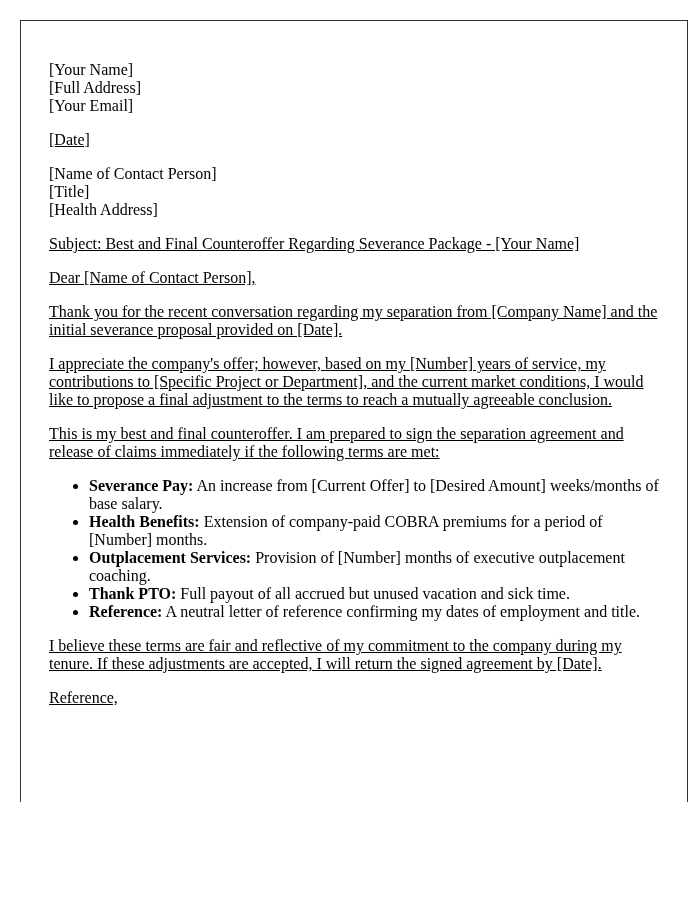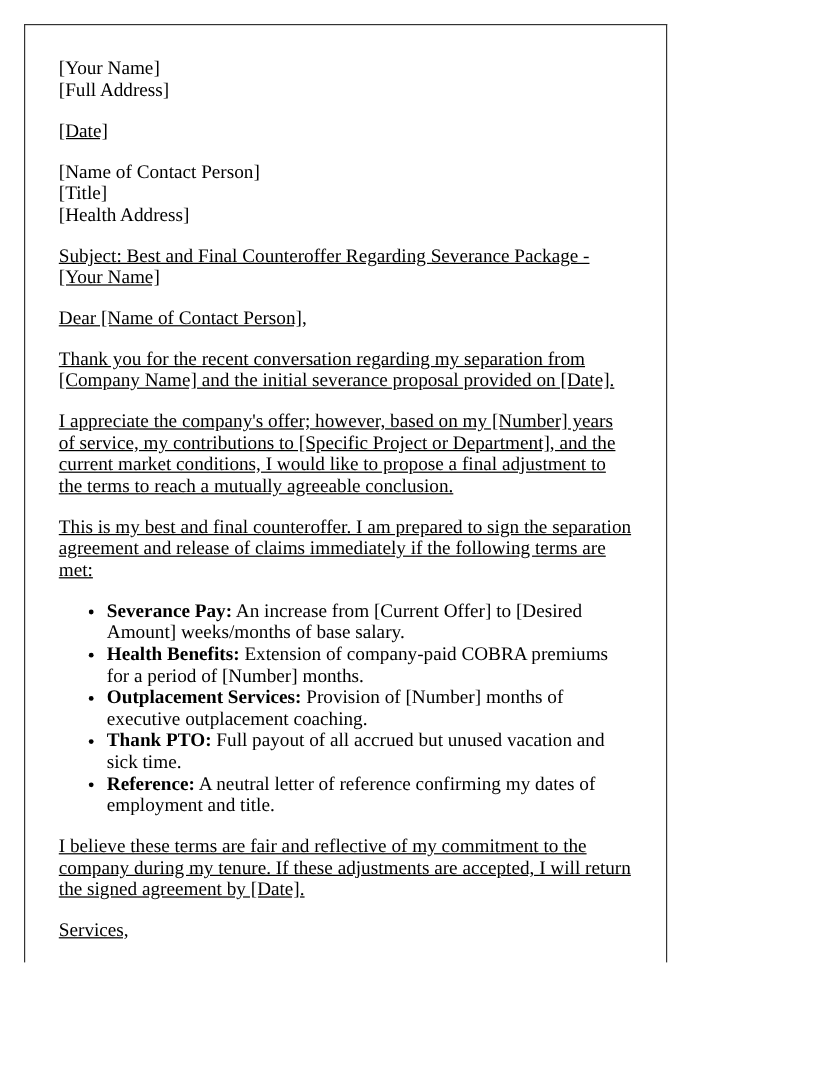--- a/index.html
+++ b/index.html
@@ -1,50 +1,51 @@
 <!DOCTYPE html>
 <html><head>
 <meta charset="utf-8">
 <style>
   html, body { margin: 0; padding: 0; background: #ffffff; }
   body { width: 700px; height: 900px; position: relative; overflow: hidden;
          font-family: "Liberation Serif", serif; font-size: 16px; color: #000; }
   .letter {
-    position: absolute; left: 20px; top: 20px; width: 536px; height: 782px;
+    position: absolute; left: 20px; top: 20px; width: 668px; height: 782px;
     border-left: 1px solid #333; border-right: 1px solid #333; border-top: 1px solid #333;
-    box-sizing: border-box; padding: 28px 28px 0 28px; overflow: hidden;
+    box-sizing: border-box; padding: 40px 28px 0 28px; overflow: hidden;
   }
   .block { margin: 0 0 16px 0; line-height: 18px; }
   .block div { line-height: 18px; }
   p { margin: 0 0 16px 0; line-height: 18px; text-decoration: underline; }
   ul { margin: 0 0 16px 0; padding-left: 40px; }
   li { line-height: 18px; }
   b { font-weight: bold; }
 </style>
 </head>
 <body>
 
 <div class="letter">
   <div class="block">
     <div>[Your Name]</div>
     <div>[Full Address]</div>
+    <div>[Your Email]</div>
   </div>
   <p>[Date]</p>
   <div class="block">
     <div>[Name of Contact Person]</div>
     <div>[Title]</div>
     <div>[Health Address]</div>
   </div>
   <p>Subject: Best and Final Counteroffer Regarding Severance Package - [Your Name]</p>
   <p>Dear [Name of Contact Person],</p>
   <p>Thank you for the recent conversation regarding my separation from [Company Name] and the initial severance proposal provided on [Date].</p>
   <p>I appreciate the company's offer; however, based on my [Number] years of service, my contributions to [Specific Project or Department], and the current market conditions, I would like to propose a final adjustment to the terms to reach a mutually agreeable conclusion.</p>
   <p>This is my best and final counteroffer. I am prepared to sign the separation agreement and release of claims immediately if the following terms are met:</p>
   <ul>
     <li><b>Severance Pay:</b><span> An increase from [Current Offer] to [Desired Amount] weeks/months of base salary.</span></li>
     <li><b>Health Benefits:</b><span> Extension of company-paid COBRA premiums for a period of [Number] months.</span></li>
     <li><b>Outplacement Services:</b><span> Provision of [Number] months of executive outplacement coaching.</span></li>
     <li><b>Thank PTO:</b><span> Full payout of all accrued but unused vacation and sick time.</span></li>
     <li><b>Reference:</b><span> A neutral letter of reference confirming my dates of employment and title.</span></li>
   </ul>
   <p>I believe these terms are fair and reflective of my commitment to the company during my tenure. If these adjustments are accepted, I will return the signed agreement by [Date].</p>
-  <p>Services,</p>
+  <p>Reference,</p>
 </div>
 
 </body></html>

